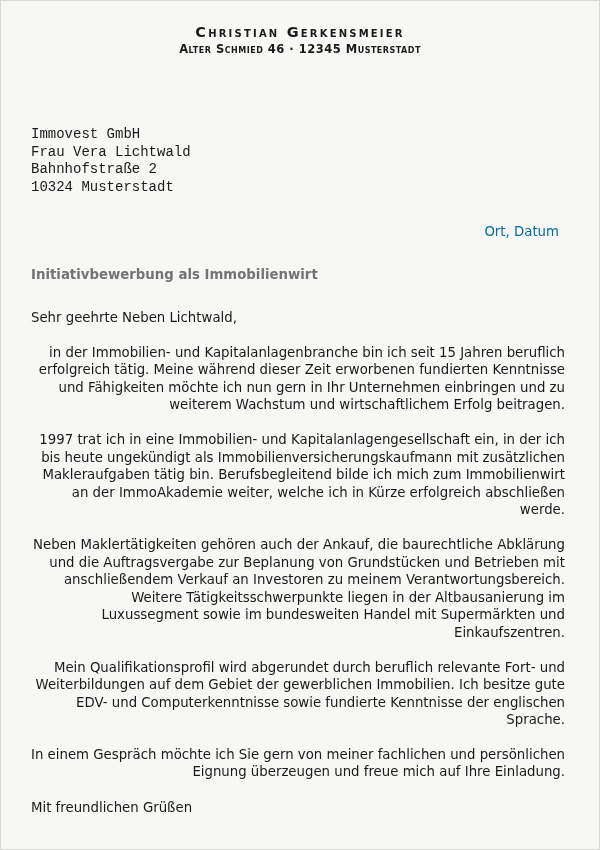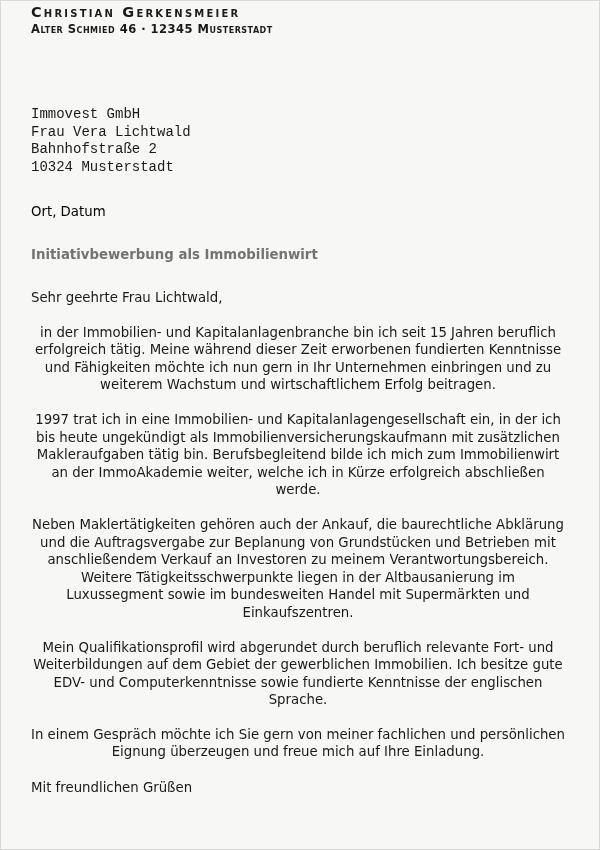--- a/index.html
+++ b/index.html
@@ -23,21 +23,22 @@
     position: absolute;
     left: 0; top: 0;
     width: 598px;
     height: 848px;
     padding: 0 30px;
     box-sizing: border-box;
   }
 
   
   .letterhead {
-    padding-top: 3px;
+    text-align: center;
+    padding-top: 23px;
     color: #111111;
   }
   .lh-name {
     font-variant: small-caps;
     font-weight: bold;
     font-size: 14.5px;
     letter-spacing: 2.2px;
     line-height: 17px;
     color: #1a1a1a;
   }
@@ -64,25 +65,25 @@
     font-size: 14px;
     line-height: 17.5px;
     color: #1a1a1a;
     font-family: Liberation Mono, monospace;
   }
   .recipient div { white-space: pre; }
 
   
   .dateline {
     margin-top: 27px;
-    text-align: left;
+    text-align: right;
     padding-right: 10px;
     font-size: 13.3px;
     line-height: 17px;
-    color: #000000;
+    color: #0369a1;
   }
 
   
   .subject {
     margin-top: 26px;
     font-size: 13.3px;
     font-weight: bold;
     line-height: 17px;
     color: #737373;
   }
@@ -95,21 +96,21 @@
   .salutation {
     font-size: 13.3px;
     line-height: 17.6px;
     color: #1a1a1a;
   }
   .para {
     font-size: 13.3px;
     line-height: 17.6px;
     color: #1a1a1a;
     margin-top: 17px;
-    text-align: center;
+    text-align: right;
   }
   .closing {
     font-size: 13.3px;
     line-height: 17.6px;
     color: #1a1a1a;
     margin-top: 18px;
   }
 </style>
 </head>
 <body>
@@ -127,21 +128,21 @@
       <div>Frau Vera Lichtwald</div>
       <div>Bahnhofstraße 2</div>
       <div>10324 Musterstadt</div>
     </div>
 
     <div class="dateline">Ort, Datum</div>
 
     <div class="subject">Initiativbewerbung als Immobilienwirt</div>
 
     <div class="body-block">
-      <div class="salutation">Sehr geehrte Frau Lichtwald,</div>
+      <div class="salutation">Sehr geehrte Neben Lichtwald,</div>
       <p class="para">in der Immobilien- und Kapitalanlagenbranche bin ich seit 15 Jahren beruflich erfolgreich tätig. Meine während dieser Zeit erworbenen fundierten Kenntnisse und Fähigkeiten möchte ich nun gern in Ihr Unternehmen einbringen und zu weiterem Wachstum und wirtschaftlichem Erfolg beitragen.</p>
       <p class="para">1997 trat ich in eine Immobilien- und Kapitalanlagengesellschaft ein, in der ich bis heute ungekündigt als Immobilienversicherungskaufmann mit zusätzlichen Makleraufgaben tätig bin. Berufsbegleitend bilde ich mich zum Immobilienwirt an der ImmoAkademie weiter, welche ich in Kürze erfolgreich abschließen werde.</p>
       <p class="para">Neben Maklertätigkeiten gehören auch der Ankauf, die baurechtliche Abklärung und die Auftragsvergabe zur Beplanung von Grundstücken und Betrieben mit anschließendem Verkauf an Investoren zu meinem Verantwortungsbereich. Weitere Tätigkeitsschwerpunkte liegen in der Altbausanierung im Luxussegment sowie im bundesweiten Handel mit Supermärkten und Einkaufszentren.</p>
       <p class="para">Mein Qualifikationsprofil wird abgerundet durch beruflich relevante Fort- und Weiterbildungen auf dem Gebiet der gewerblichen Immobilien. Ich besitze gute EDV- und Computerkenntnisse sowie fundierte Kenntnisse der englischen Sprache.</p>
       <p class="para">In einem Gespräch möchte ich Sie gern von meiner fachlichen und persönlichen Eignung überzeugen und freue mich auf Ihre Einladung.</p>
       <div class="closing">Mit freundlichen Grüßen</div>
     </div>
 
   </div>
 </div>

